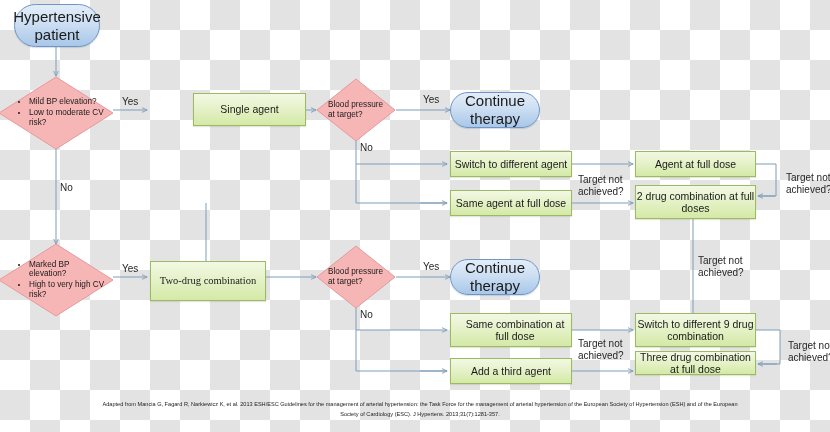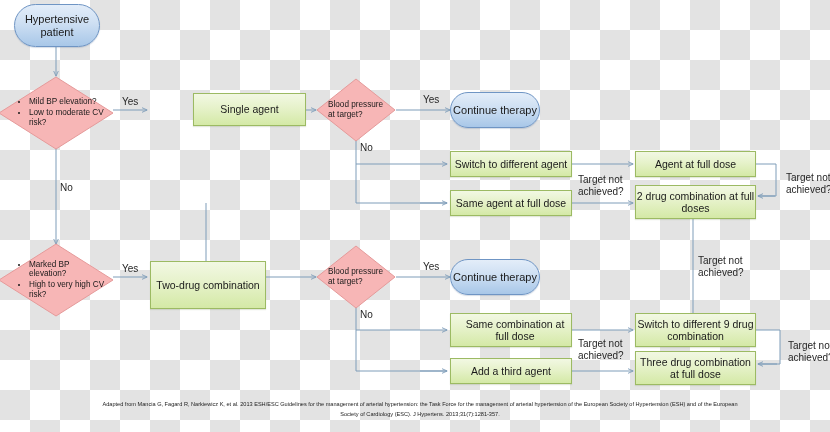--- a/index.html
+++ b/index.html
@@ -28,21 +28,21 @@
     justify-content: center;
     text-align: center;
     color: #1a1a1a;
     line-height: 1.18;
   }
   
   .term {
     border-radius: 22px;
     border: 1px solid #6f95c4;
     background: linear-gradient(to bottom, #e3edf9 0%, #cfe0f3 42%, #a8c7e8 100%);
-    font-size: 11px;
+    font-size: 15px;
     box-shadow: 0 1px 1px rgba(90,120,160,0.25);
   }
   
   .proc {
     border: 1px solid #9cba63;
     background: linear-gradient(to bottom, #f2f8e3 0%, #e6f2ca 45%, #d4e9a6 100%);
     font-size: 10.5px;
     box-shadow: 0 1px 1px rgba(130,150,100,0.22);
   }
   
@@ -200,21 +200,21 @@
       <polygon points="58,1 115,37 58,73 1,37" fill="#f7b6b6" stroke="#e59a9a" stroke-width="1"></polygon>
     </svg>
     <div class="dtext">
       <ul>
         <li>Marked BP elevation?</li>
         <li>High to very high CV risk?</li>
       </ul>
     </div>
   </div>
 
-  <div class="node proc" style="left:150px; top:261px; width:116px; height:48px;">
+  <div class="node proc" style="left:150px; top:261px; width:116px; height:40px;font-family:Liberation Serif, serif;">
     <span>Two-drug combination</span>
   </div>
 
   <div class="node dec" style="left:316px; top:245px; width:80px; height:64px;">
     <svg class="dshape" viewBox="0 0 80 64" preserveAspectRatio="none">
       <polygon points="40,1 79,32 40,63 1,32" fill="#f7b6b6" stroke="#e59a9a" stroke-width="1"></polygon>
     </svg>
     <div class="dtext">Blood pressure at target?</div>
   </div>
 
@@ -227,21 +227,21 @@
   </div>
 
   <div class="node proc" style="left:450px; top:358px; width:122px; height:26px;">
     <span>Add a third agent</span>
   </div>
 
   <div class="node proc" style="left:635px; top:313px; width:121px; height:34px;">
     <span>Switch to different 9 drug combination</span>
   </div>
 
-  <div class="node proc" style="left:635px; top:351px; width:121px; height:34px;">
+  <div class="node proc" style="left:635px; top:351px; width:121px; height:24px;">
     <span>Three drug combination at full dose</span>
   </div>
 
   <div class="edge-label" style="left:122px; top:96px;">Yes</div>
   <div class="edge-label" style="left:60px; top:182px;">No</div>
   <div class="edge-label" style="left:423px; top:94px;">Yes</div>
   <div class="edge-label" style="left:360px; top:142px;">No</div>
   <div class="edge-label" style="left:122px; top:263px;">Yes</div>
   <div class="edge-label" style="left:423px; top:261px;">Yes</div>
   <div class="edge-label" style="left:360px; top:309px;">No</div>

